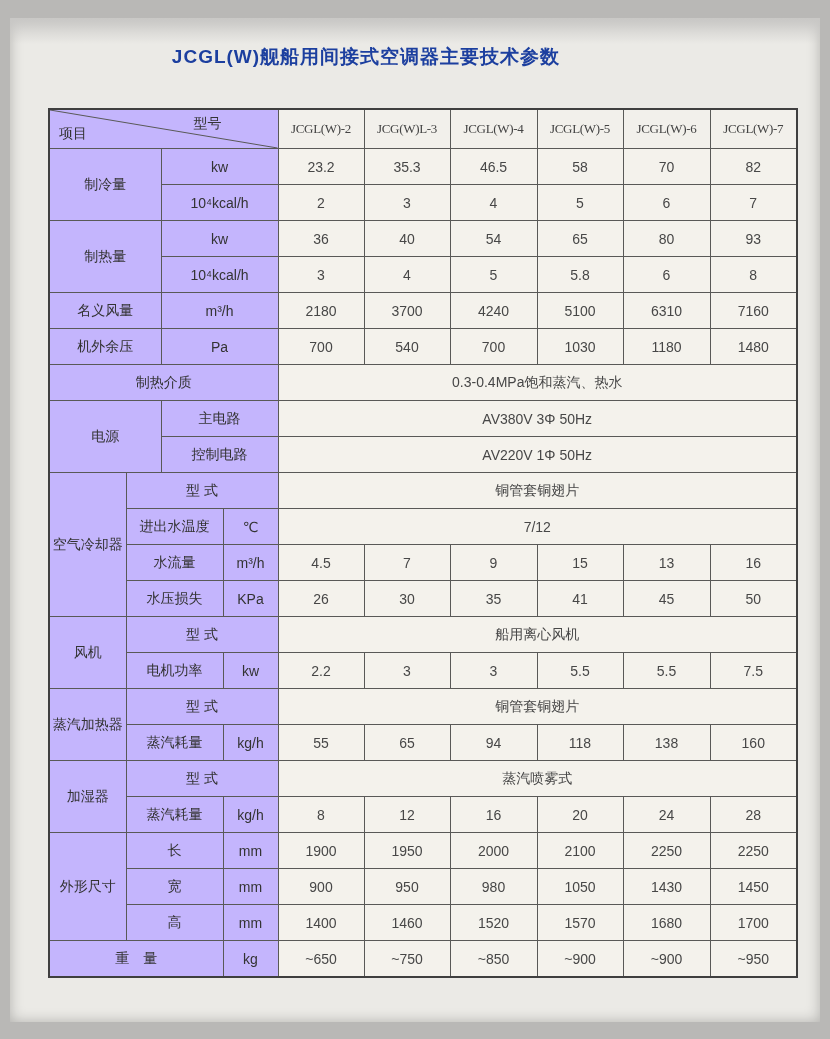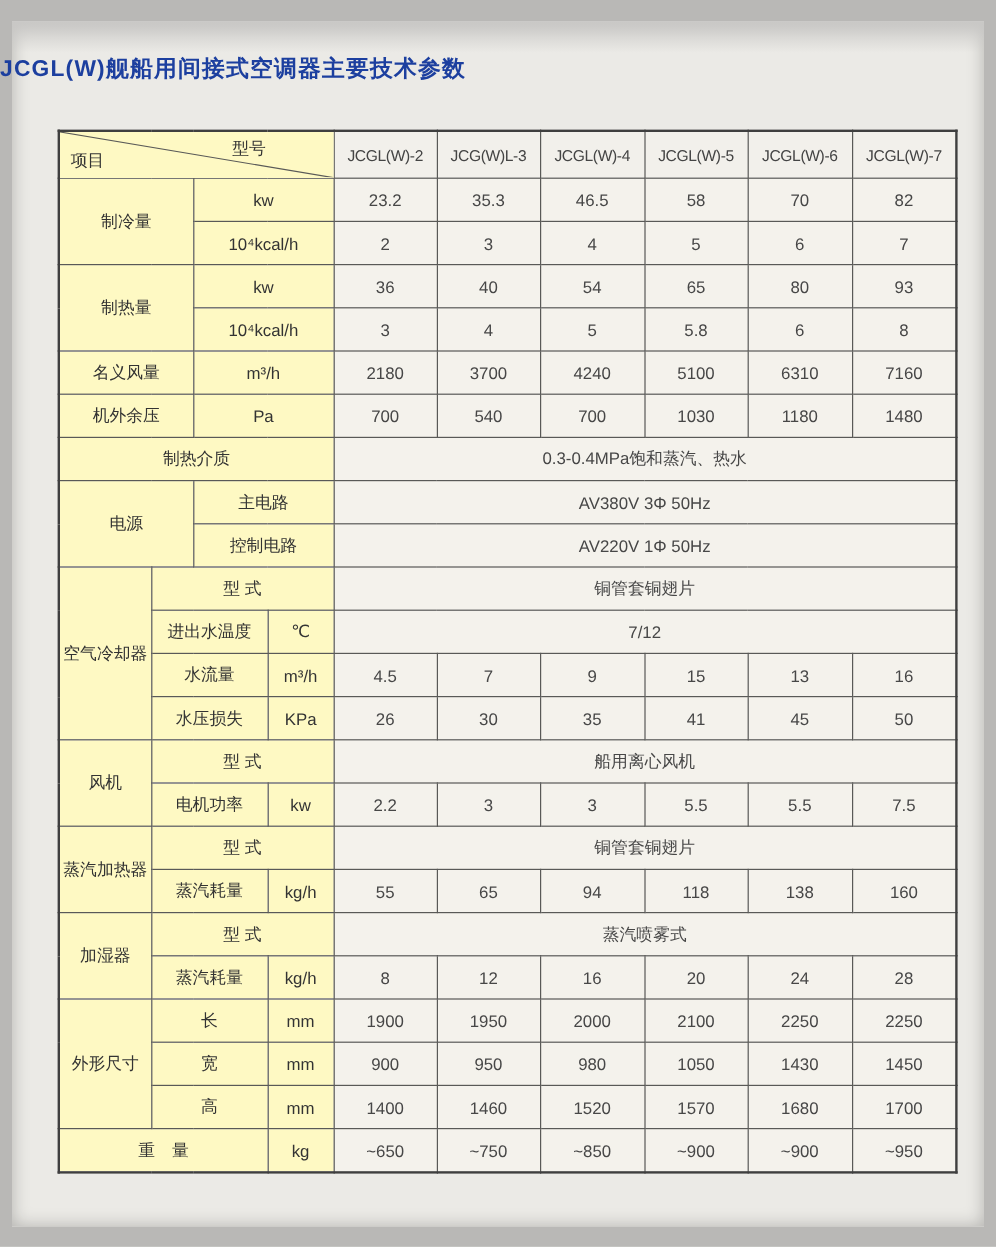--- a/index.html
+++ b/index.html
@@ -13,39 +13,39 @@
     position:absolute; left:10px; top:18px; width:810px; height:1004px;
     background:#ebeae6;
     box-shadow:0 0 14px rgba(0,0,0,.25) inset;
   }
   .page::before {
     content:""; position:absolute; left:0; top:0; right:0; height:26px;
     background:linear-gradient(#c9c8c6, rgba(201,200,198,0));
   }
   .doc-title {
     position:absolute; left:0; top:44px; width:732px;
-    text-align:left; font-size:19px; font-weight:bold;
+    text-align:center; font-size:19px; font-weight:bold;
     color:#1c3f9f; letter-spacing:1px;
   }
   table.spec {
     position:absolute; left:48px; top:108px; width:748px;
     border-collapse:collapse; table-layout:fixed;
     border:2px solid #3f3f3f;
     background:#f4f2ee;
   }
   td {
     border:1px solid #595957;
     text-align:center; vertical-align:middle;
     font-size:14px; color:#3c3c3c;
     height:35px; padding:0 2px; overflow:hidden;
     white-space:nowrap;
   }
   thead td { height:38px; }
-  td.model { font-size:13px; color:#444; background:#f2f0eb; letter-spacing:-0.3px; }
-  td.group, td.sub, td.unit, td.corner { background:#fef9c3; color:#333; }
+  td.model { font-size:13px; color:#444; background:#f2f0eb; letter-spacing:-0.3px;font-family:Liberation Serif, serif; }
+  td.group, td.sub, td.unit, td.corner { background:#c4b5fd; color:#333; }
   td.value, td.spanval { background:#f4f2ec; color:#474747; }
   td.corner { position:relative; padding:0; }
   .corner-wrap { position:absolute; inset:0; }
   .corner-wrap svg { position:absolute; inset:0; width:100%; height:100%; }
   .corner-wrap line { stroke:#595957; vector-effect:non-scaling-stroke; stroke-width:1; }
   .item-lbl { position:absolute; left:9px; bottom:5px; font-size:14px; }
   .model-lbl { position:absolute; right:56px; top:5px; font-size:14px;font-family:Liberation Mono, monospace; }
   .notes {
     position:absolute; left:60px; top:974px; width:740px;
     font-size:14.5px; font-weight:600; color:#1c1c1c; line-height:28px;

